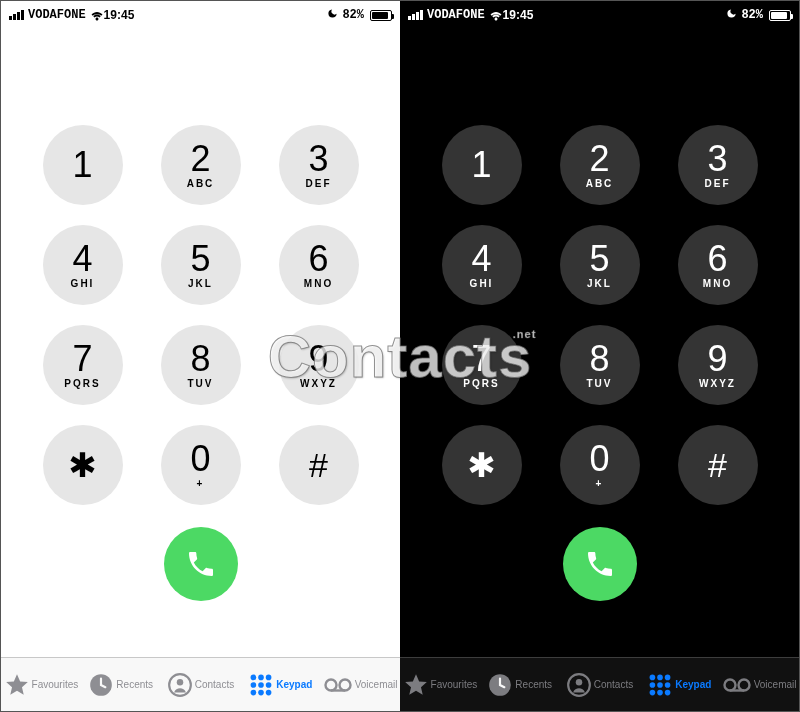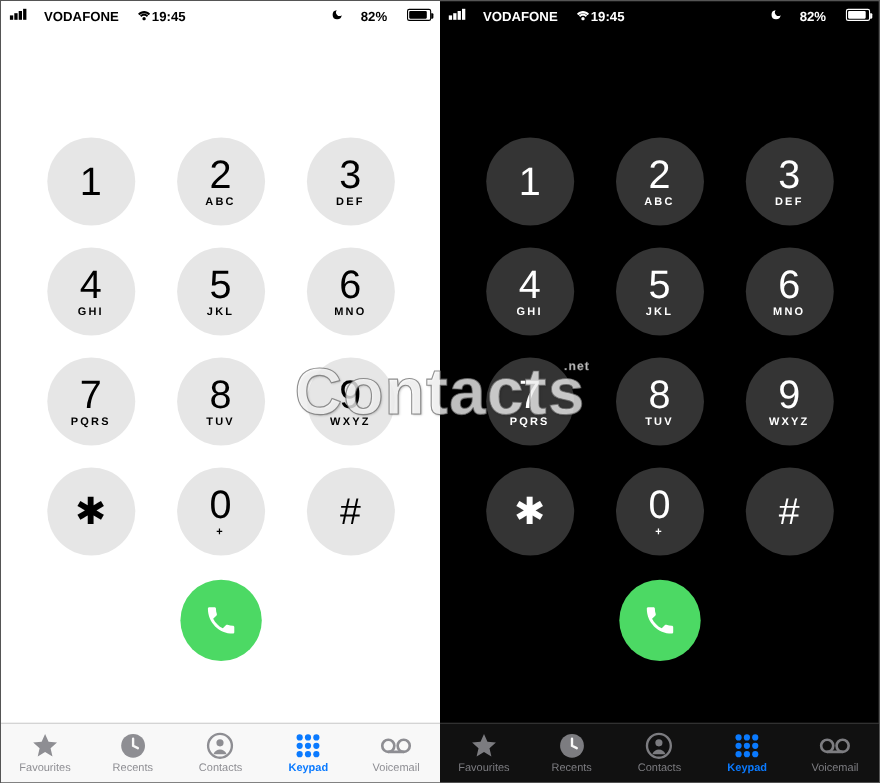--- a/index.html
+++ b/index.html
@@ -15,21 +15,21 @@
   .light { background: #fff; color: #000; }
   .dark  { background: #000; color: #fff; }
 
   
   .statusbar {
     height: 24px;
     padding: 4px 8px 0 8px;
     display: flex; align-items: center;
     font-size: 12px; font-weight: 600;
   }
-  .statusbar .left, .statusbar .right { display: flex; align-items: flex-start; gap: 16px; }
+  .statusbar .left, .statusbar .right { display: flex; align-items: center; gap: 4px; font-family: Liberation Mono, monospace; }
   .statusbar .center { flex: 1; text-align: left; }
   .sig-bars { display: flex; align-items: flex-end; gap: 1px; }
   .sig-bars span { width: 3px; background: currentColor; }
   .sig-bars span:nth-child(1){height:4px;}
   .sig-bars span:nth-child(2){height:6px;}
   .sig-bars span:nth-child(3){height:8px;}
   .sig-bars span:nth-child(4){height:10px;}
   .wifi-icon { display:inline-block; line-height:0; }
   .battery {
     width: 22px; height: 11px; border: 1px solid currentColor;
@@ -77,21 +77,21 @@
   
   .tabbar {
     margin-top:auto;
     height: 54px;
     display:flex;
     border-top: 0.5px solid rgba(128,128,128,0.4);
   }
   .light .tabbar { background: #f8f8f8; }
   .dark  .tabbar { background: #111; }
   .tab {
-    flex:1; display:flex; flex-direction:column;
+    flex:1; display:flex; flex-direction:row;
     align-items:center; justify-content:center;
     font-size:10px; gap:2px; cursor:pointer;text-align:center;
   }
   .tab .ticon { height: 26px; display:flex; align-items:center; justify-content:center; }
   .light .tab { color:#8e8e93; }
   .dark  .tab { color:#7c7c80; }
   .tab.active { color:#0a7aff;font-weight:bold; }
 
   
   .watermark {

